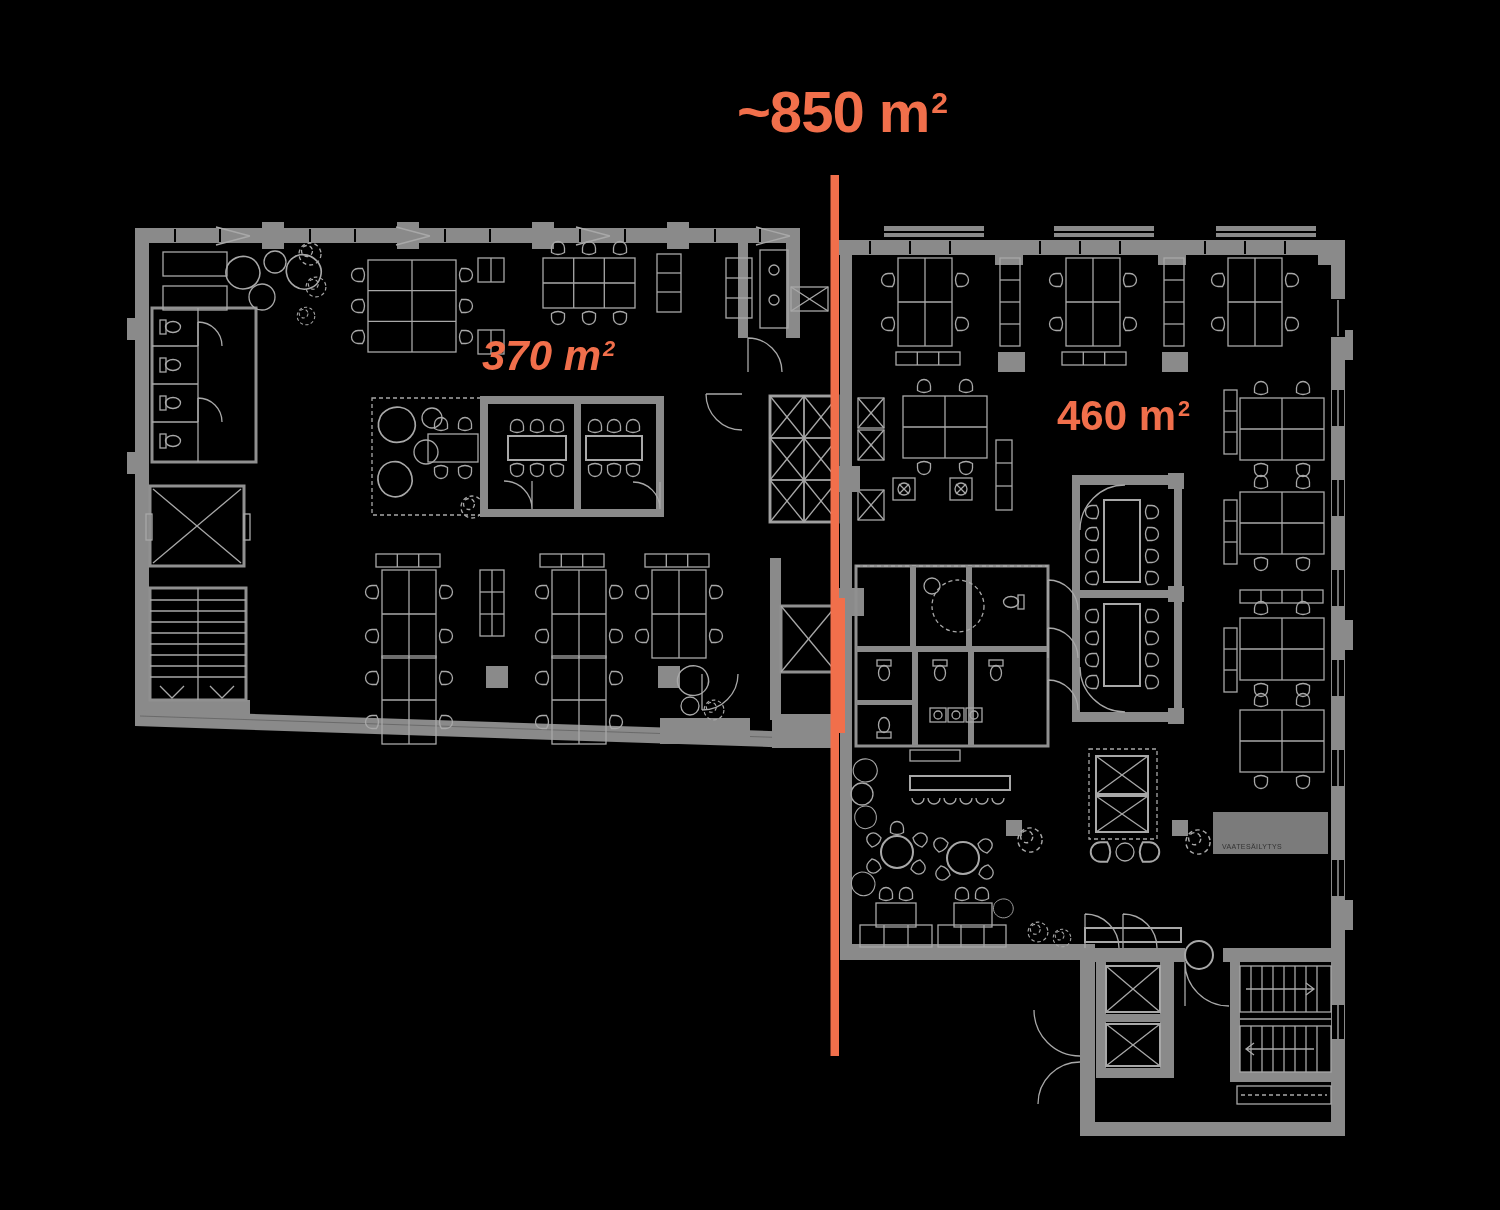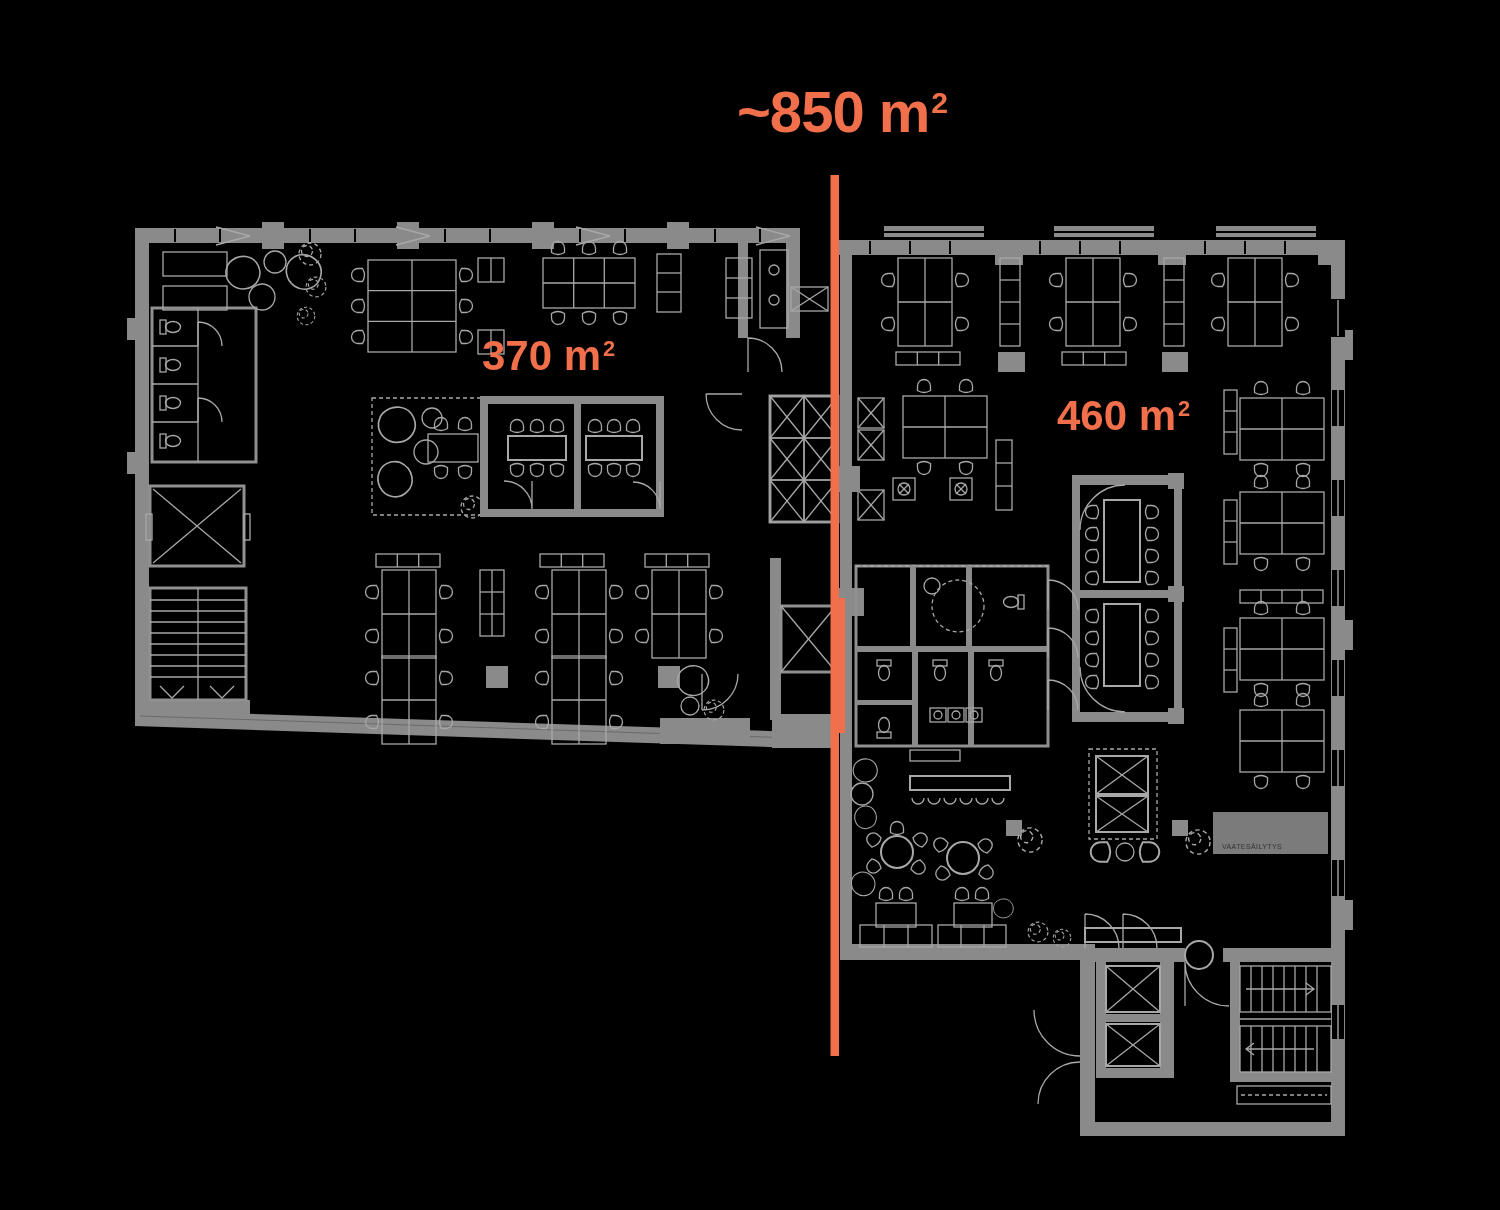--- a/index.html
+++ b/index.html
@@ -6,21 +6,21 @@
     --background:#000000;
     --accent:#F16F4B;
     --wall:#8A8A8A;
     --line:#A8A8A8;
   }
   html,body{margin:0;padding:0;background:var(--background);}
   .stage{position:relative;width:1500px;height:1210px;background:var(--background);overflow:hidden;
          font-family:"Liberation Sans", sans-serif;}
   .area-label{position:absolute;color:var(--accent);font-weight:bold;line-height:1;white-space:nowrap;}
   #total-label{left:737px;top:83px;font-size:58px;letter-spacing:-1px;}
-  #left-label{left:482px;top:335px;font-size:42px;}
+  #left-label{left:482px;top:335px;font-size:42px;font-style:italic;}
   #right-label{left:1057px;top:395px;font-size:42px;text-align:right;}
   .sup{font-size:0.52em;position:relative;top:-0.62em;margin-left:2px;font-weight:bold;}
   svg{position:absolute;left:0;top:0;}
   
   .w{fill:var(--wall);stroke:none;}
   .w2{fill:#7b7b7b;stroke:none;}
   .f{fill:none;stroke:var(--line);stroke-width:1.3;}
   .f2{fill:none;stroke:var(--line);stroke-width:2;}
   .room{fill:none;stroke:#909090;stroke-width:3;}
   .dash{stroke-dasharray:4 3;}

